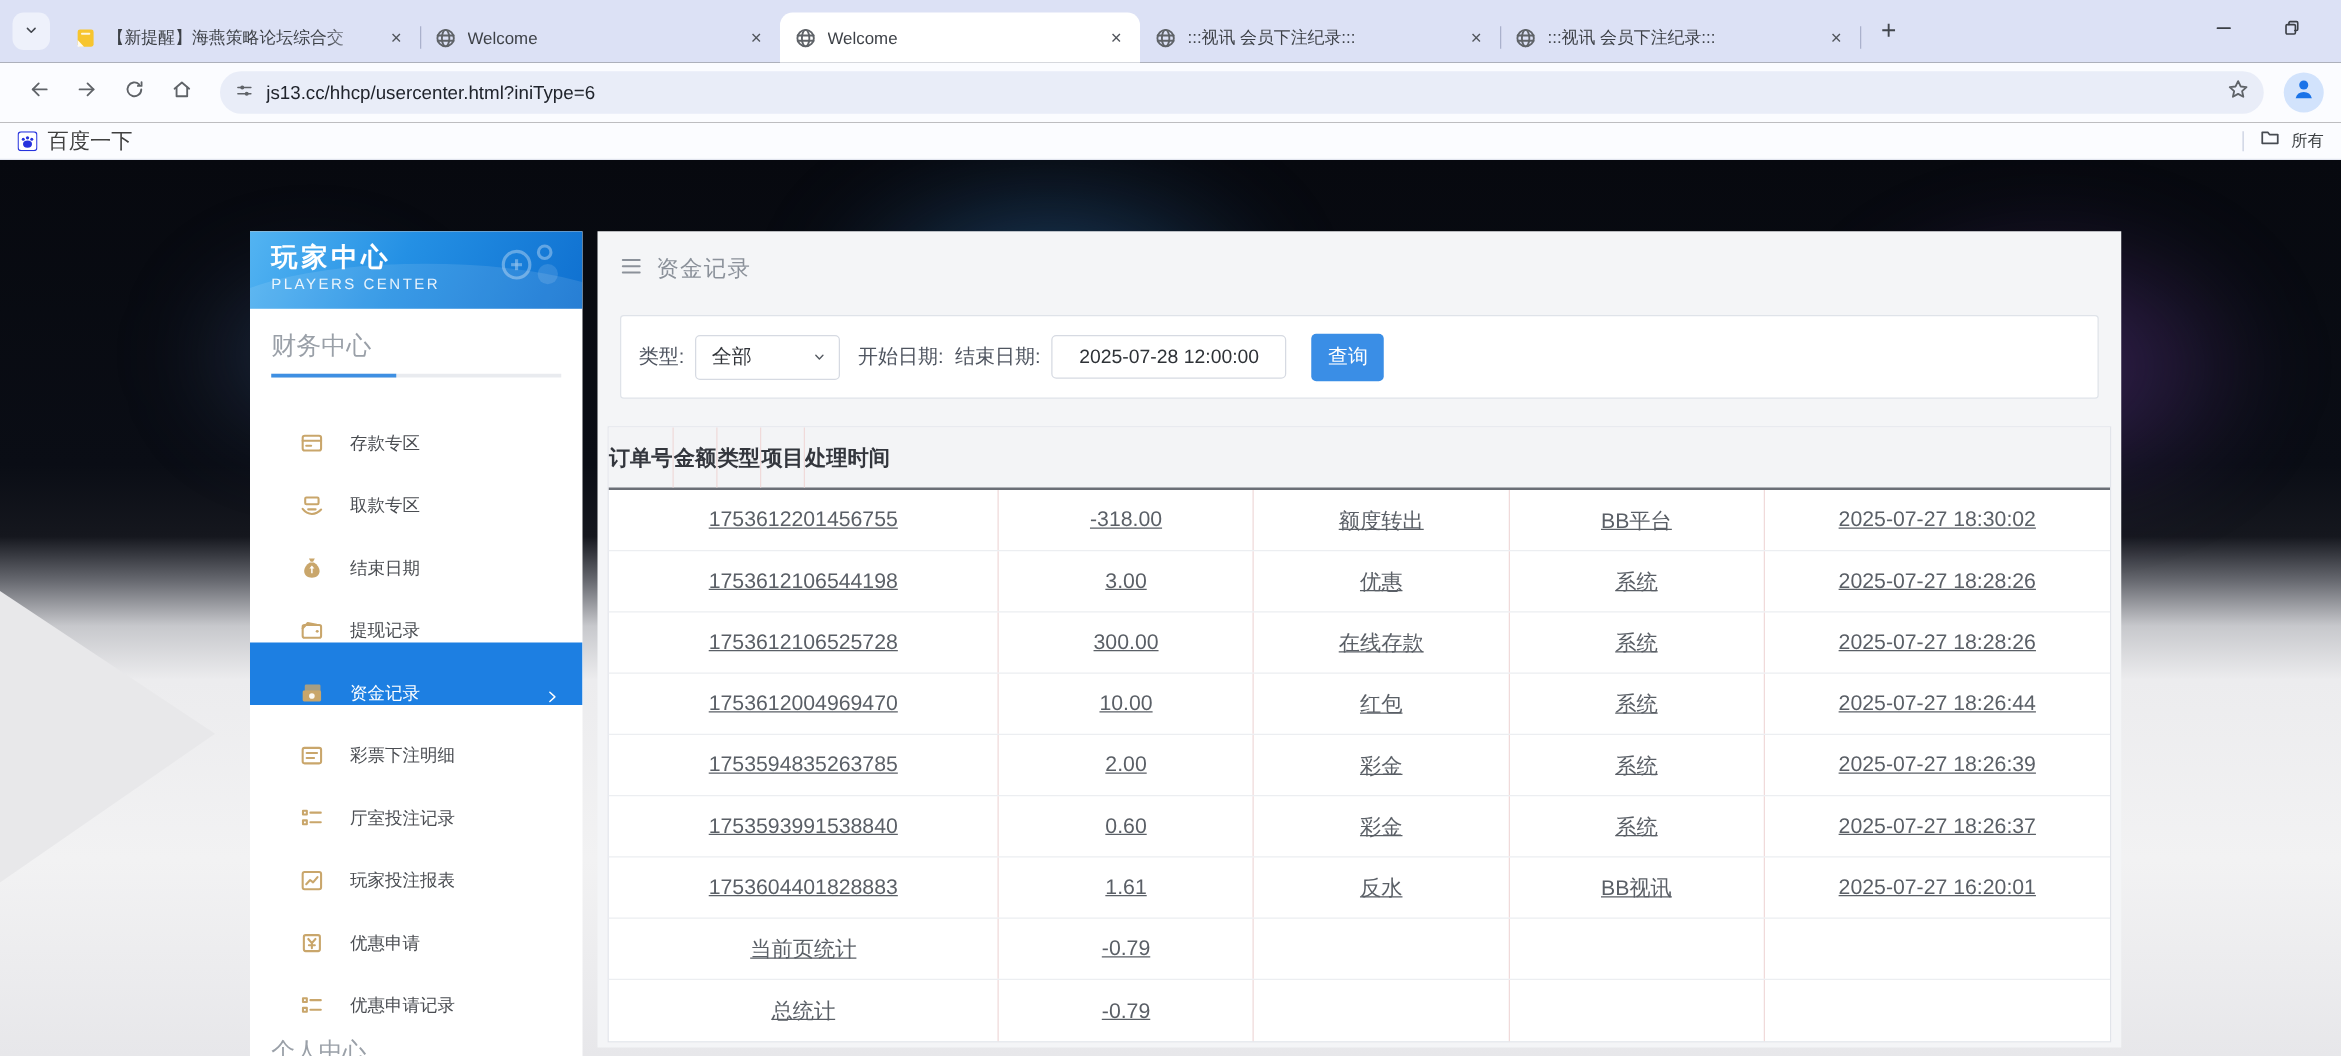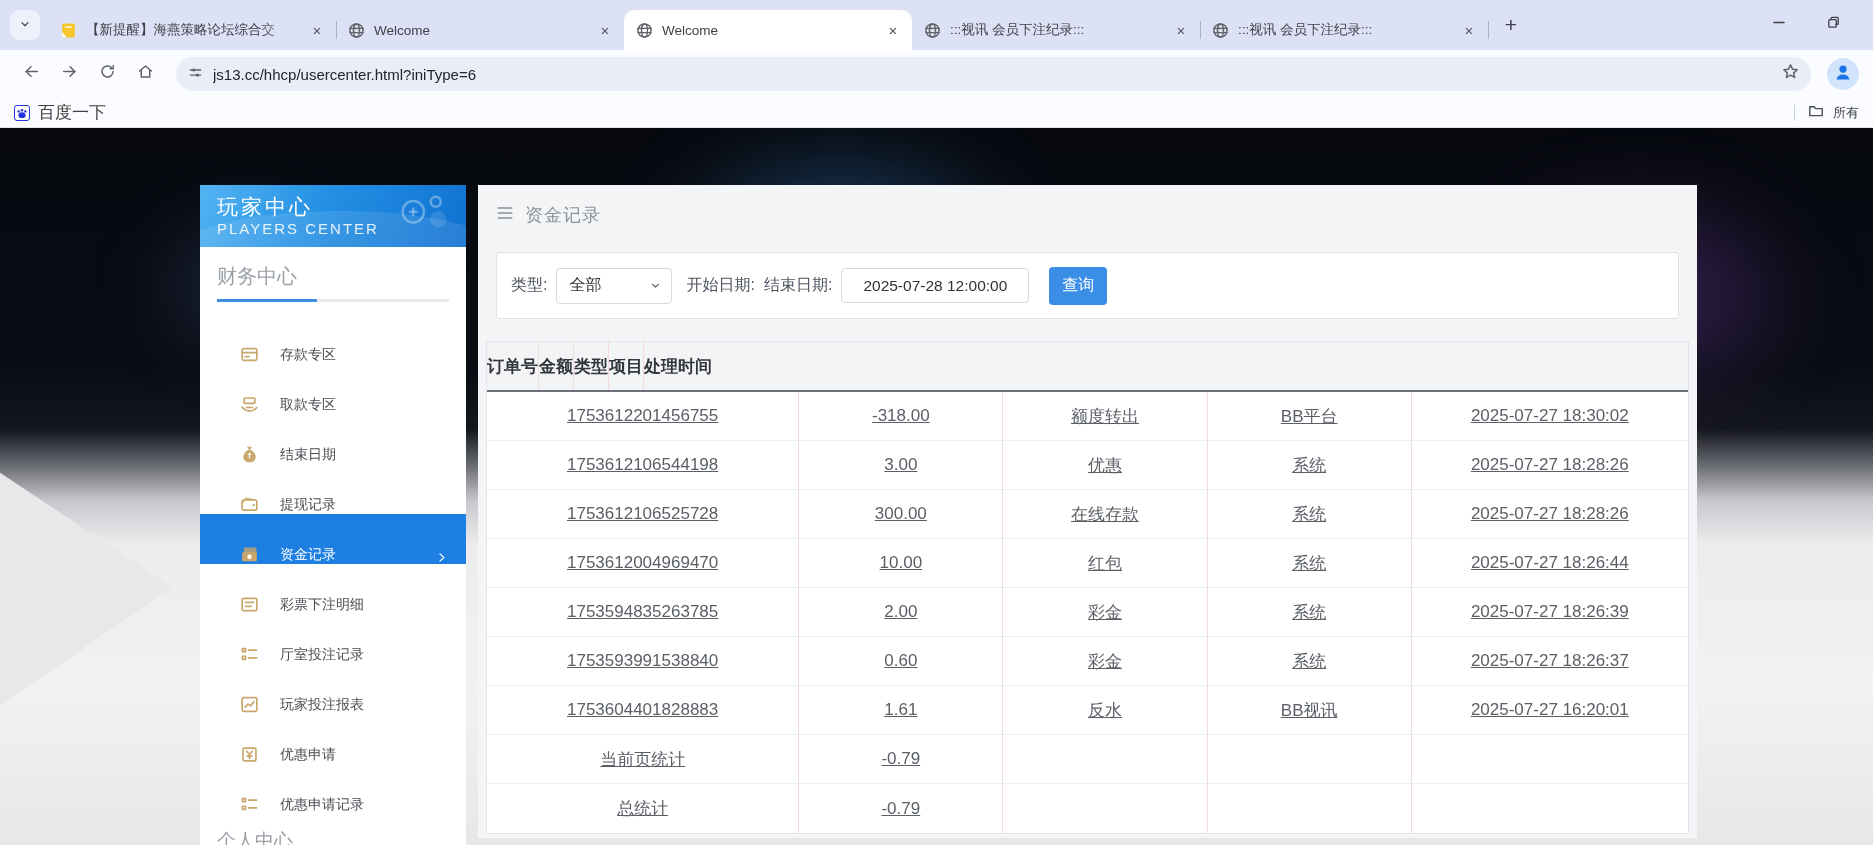--- a/index.html
+++ b/index.html
@@ -59,22 +59,22 @@
   .glow.g4 { left:830px; top:150px; width:420px; height:220px; background:radial-gradient(closest-side,rgba(40,140,160,.28),transparent 70%); }
   .bg-triangle { position:absolute; left:0; top:340px; width:172px; height:238px; background:#e8e8ea;
     clip-path:polygon(0 2%,100% 50%,0 100%); }
 
   
   .sidebar { position:absolute; left:200px; top:57px; width:266px; height:660px; background:#fff; overflow:hidden; }
   .banner { position:relative; height:62px; padding:9px 0 0 17px; color:#fff; overflow:hidden;
     background:linear-gradient(115deg,#53b4f2 0%,#2490e4 45%,#0f70d0 100%); }
   .banner::after { content:""; position:absolute; left:-30px; top:26px; width:340px; height:90px;
     border-radius:50%; background:rgba(255,255,255,.10); }
-  .banner-title { font-size:21px; font-weight:normal; letter-spacing:3px; line-height:26px; }
-  .banner-sub { font-size:15px; letter-spacing:2px; color:rgba(255,255,255,.88); }
+  .banner-title { font-size:21px; font-weight:bold; letter-spacing:3px; line-height:26px; }
+  .banner-sub { font-size:12px; letter-spacing:2px; color:rgba(255,255,255,.88); }
   .banner-art { position:absolute; right:8px; top:8px; opacity:.55; }
   .side-section { padding:16px 17px 0; }
   .side-section-label { font-size:20px; color:#9aa0a8; padding-bottom:9px; }
   .side-section-rule { position:relative; height:3px; background:#e9ebef; margin-bottom:12px; }
   .side-section-rule::before { content:""; position:absolute; left:0; top:0; width:100px; height:3px; background:#3e8fe2; }
   .menu-item { position:relative; height:50px; display:flex; align-items:flex-end; padding-left:38px; gap:20px;
     font-size:14px; color:#4a4d52; cursor:pointer; }
   .menu-item .m-icon { font-size:19px; color:#c9a66b; display:flex; width:22px; justify-content:center; }
   .menu-item.active { background:#1d7fe2; color:#fff; }
   .menu-item .m-arrow { display:none; position:absolute; right:18px; color:#fff; font-size:13px; }

